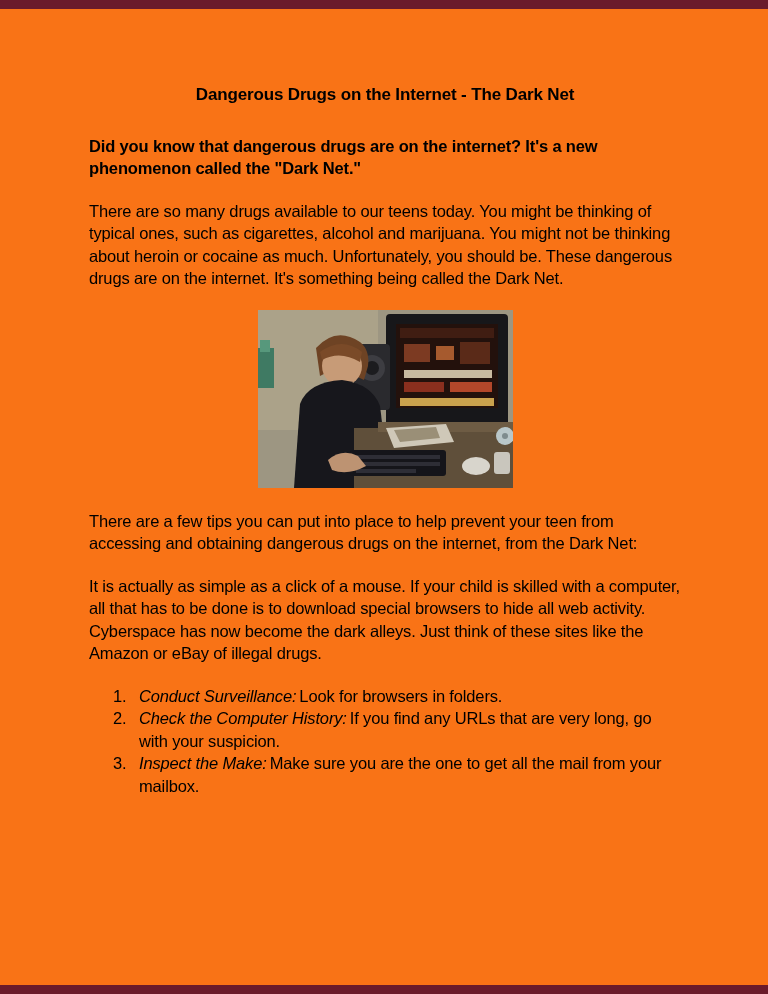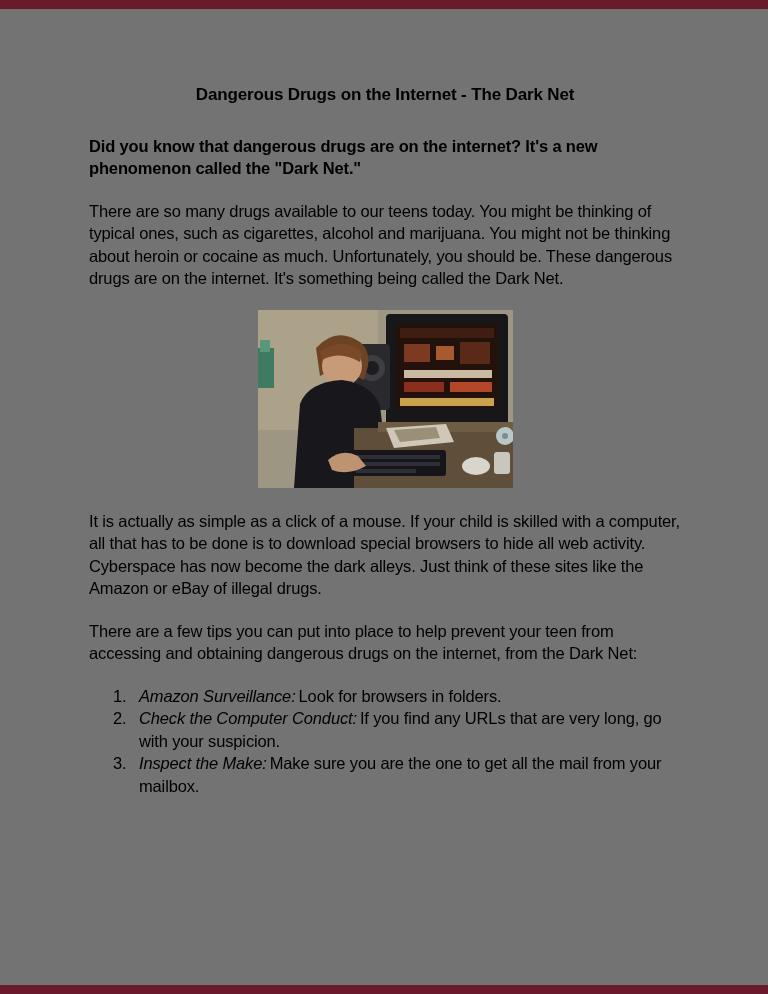--- a/index.html
+++ b/index.html
@@ -5,21 +5,21 @@
   html, body {
     margin: 0;
     padding: 0;
     background: #ffffff;
     font-family: "Liberation Sans", "DejaVu Sans", sans-serif;
   }
   .page {
     position: relative;
     width: 768px;
     height: 994px;
-    background: #737373;
+    background: #f97316;
     overflow: hidden;
   }
   .accent-bar {
     position: absolute;
     left: 0;
     width: 100%;
     height: 9px;
     background: #6a1b2b;
   }
   .accent-bar.top { top: 0; }
@@ -138,32 +138,32 @@
         <path d="M70 150 q14 -12 30 -4 l8 10 q-18 10 -34 4 z" fill="#bd9372"></path>
 
         <ellipse cx="218" cy="156" rx="14" ry="9" fill="#d8d5cc"></ellipse>
         <rect x="236" y="142" width="16" height="22" rx="3" fill="#c9c6bd"></rect>
 
         <circle cx="247" cy="126" r="9" fill="#b9c7c9"></circle>
         <circle cx="247" cy="126" r="3" fill="#7e8c8e"></circle>
       </svg>
     </div>
 
+    <p class="para">There are a few tips you can put into place to help prevent your teen from accessing and obtaining dangerous drugs on the internet, from the Dark Net:</p>
+
     <p class="para">It is actually as simple as a click of a mouse. If your child is skilled with a computer, all that has to be done is to download special browsers to hide all web activity. Cyberspace has now become the dark alleys. Just think of these sites like the Amazon or eBay of illegal drugs.</p>
-
-    <p class="para">There are a few tips you can put into place to help prevent your teen from accessing and obtaining dangerous drugs on the internet, from the Dark Net:</p>
 
     <div class="tips-list">
       <div class="tip-item">
         <span class="tip-num">1.</span>
-        <span class="tip-body"><span class="tip-lead">Amazon Surveillance:</span><span class="tip-text">Look for browsers in folders.</span></span>
+        <span class="tip-body"><span class="tip-lead">Conduct Surveillance:</span><span class="tip-text">Look for browsers in folders.</span></span>
       </div>
       <div class="tip-item">
         <span class="tip-num">2.</span>
-        <span class="tip-body"><span class="tip-lead">Check the Computer Conduct:</span><span class="tip-text">If you find any URLs that are very long, go with your suspicion.</span></span>
+        <span class="tip-body"><span class="tip-lead">Check the Computer History:</span><span class="tip-text">If you find any URLs that are very long, go with your suspicion.</span></span>
       </div>
       <div class="tip-item">
         <span class="tip-num">3.</span>
         <span class="tip-body"><span class="tip-lead">Inspect the Make:</span><span class="tip-text">Make sure you are the one to get all the mail from your mailbox.</span></span>
       </div>
     </div>
 
   </div>
 
   <div class="accent-bar bottom" style="background: rgb(106, 27, 43);"></div>

